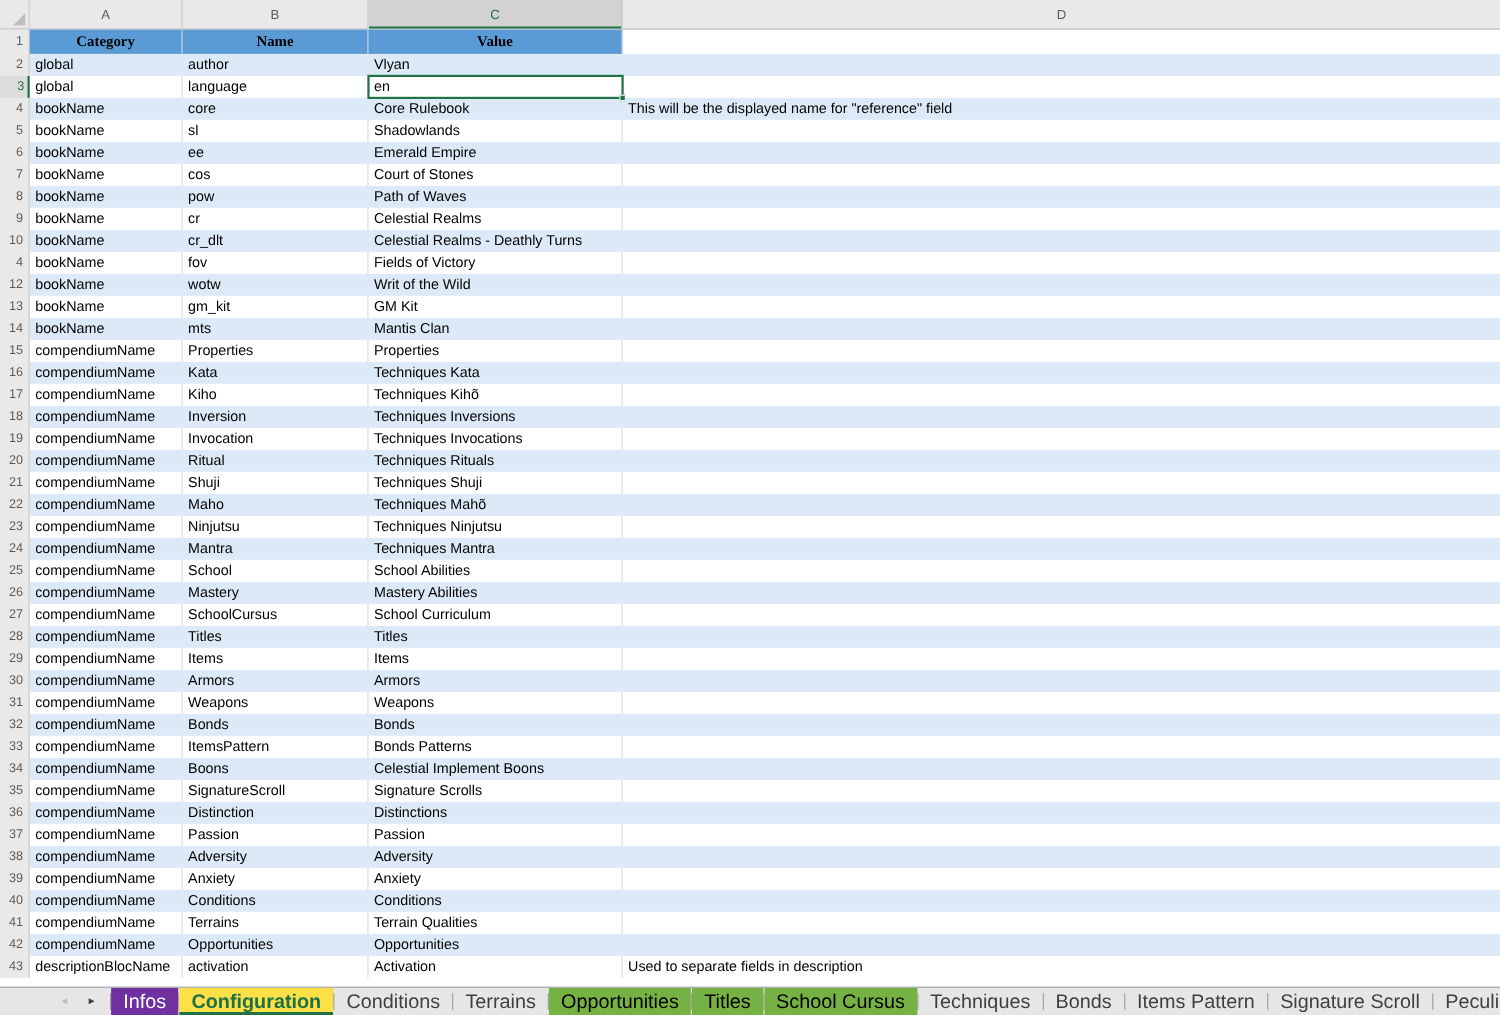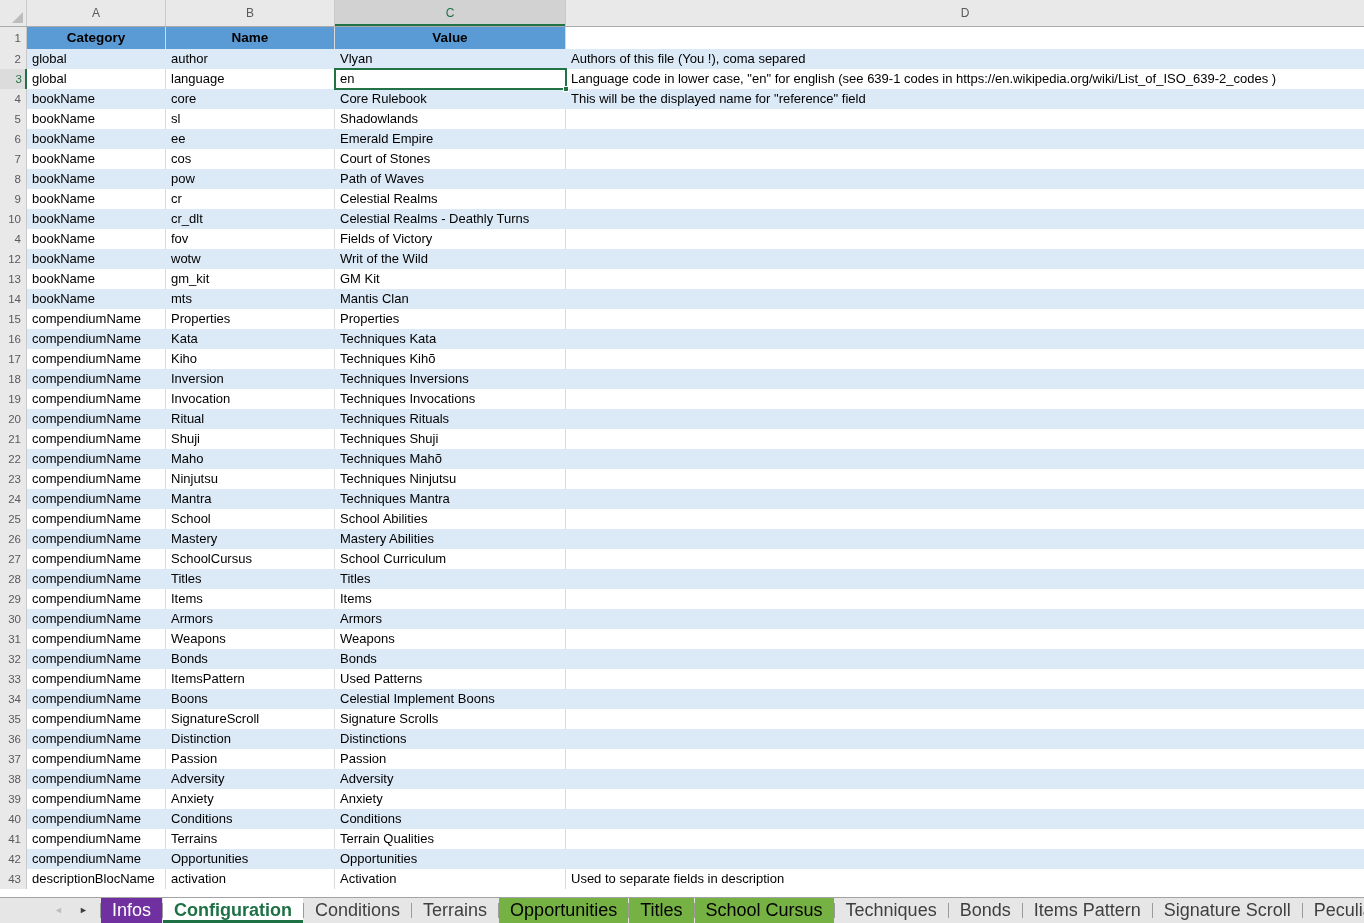--- a/index.html
+++ b/index.html
@@ -78,20 +78,21 @@
   .row:not(.banded) .cell { border-right-color: #D9D9D9; }
   .row .cell.w3 { border-right: none; }
   .hdr .cell {
     background: #5B9BD5;
     font-weight: bold;
     font-size: 13.5px;
     text-align: center;
     line-height: 22px;
     padding-left: 0;
     border-right: 1px solid rgba(255,255,255,0.35);
+    font-family: Liberation Serif, serif;
   }
   .hdr .cell.w3 { border-right: none; }
   
   .selbox {
     position: absolute;
     left: 334px; top: 68px;
     width: 233px; height: 22px;
     border: 2px solid #217346;
     pointer-events: none;
   }
@@ -125,21 +126,21 @@
     padding: 0 11px;
     line-height: 24px;
     font-size: 18px;
     color: #3F3F3F;
     white-space: nowrap;
     flex: 0 0 auto;
   }
   .tab.purple { background: #7030A0; color: #fff; }
   .tab.green  { background: #76B243; color: #000; }
   .tab.active {
-    background: #ffffff;
+    background: #fde047;
     color: #1E7145;
     font-weight: bold;
     box-shadow: inset 0 -3px 0 #1E7145;
   }
 </style>
 </head>
 <body>
 
 <div class="sheet">
 
@@ -160,28 +161,26 @@
         <div class="rowhead">1</div>
         <div class="cell w0">Category</div>
         <div class="cell w1">Name</div>
         <div class="cell w2">Value</div>
       </div>
       <div class="row banded">
         <div class="rowhead">2</div>
         <div class="cell w0">global</div>
         <div class="cell w1">author</div>
         <div class="cell w2">Vlyan</div>
-        <div class="cell w3">Authors of this file (You !), coma separed</div>
       </div>
       <div class="row">
         <div class="rowhead sel">3</div>
         <div class="cell w0">global</div>
         <div class="cell w1">language</div>
         <div class="cell w2">en</div>
-        <div class="cell w3">Language code in lower case, "en" for english (see 639-1 codes in https://en.wikipedia.org/wiki/List_of_ISO_639-2_codes )</div>
       </div>
       <div class="row banded">
         <div class="rowhead">4</div>
         <div class="cell w0">bookName</div>
         <div class="cell w1">core</div>
         <div class="cell w2">Core Rulebook</div>
         <div class="cell w3">This will be the displayed name for "reference" field</div>
       </div>
       <div class="row">
         <div class="rowhead">5</div>
@@ -375,21 +374,21 @@
         <div class="rowhead">32</div>
         <div class="cell w0">compendiumName</div>
         <div class="cell w1">Bonds</div>
         <div class="cell w2">Bonds</div>
         <div class="cell w3"></div>
       </div>
       <div class="row">
         <div class="rowhead">33</div>
         <div class="cell w0">compendiumName</div>
         <div class="cell w1">ItemsPattern</div>
-        <div class="cell w2">Used Patterns</div>
+        <div class="cell w2">Bonds Patterns</div>
         <div class="cell w3"></div>
       </div>
       <div class="row banded">
         <div class="rowhead">34</div>
         <div class="cell w0">compendiumName</div>
         <div class="cell w1">Boons</div>
         <div class="cell w2">Celestial Implement Boons</div>
         <div class="cell w3"></div>
       </div>
       <div class="row">

